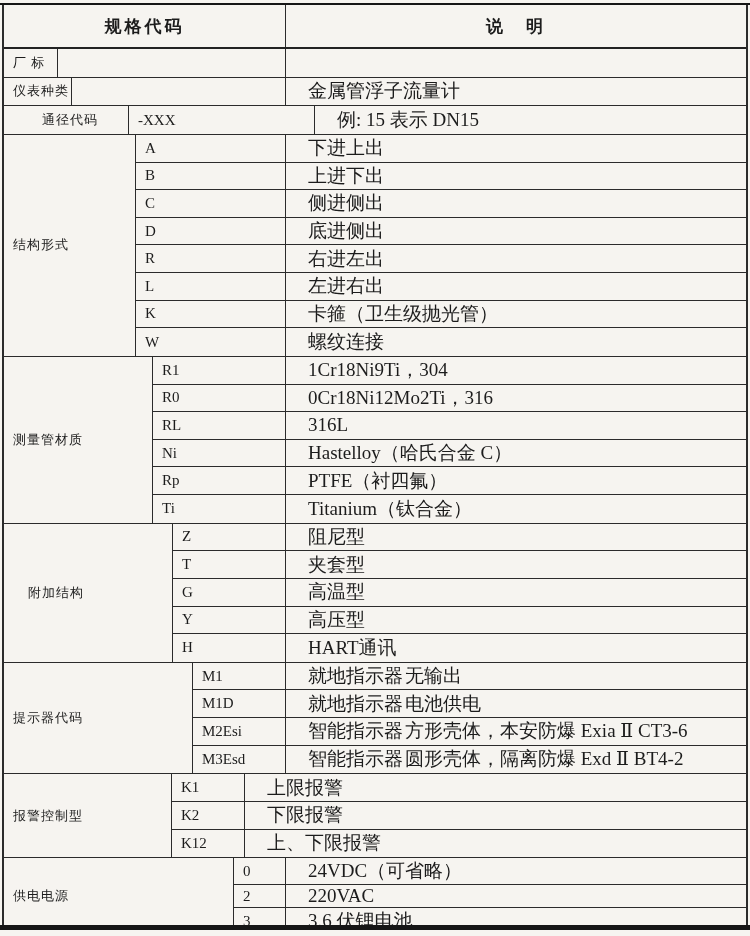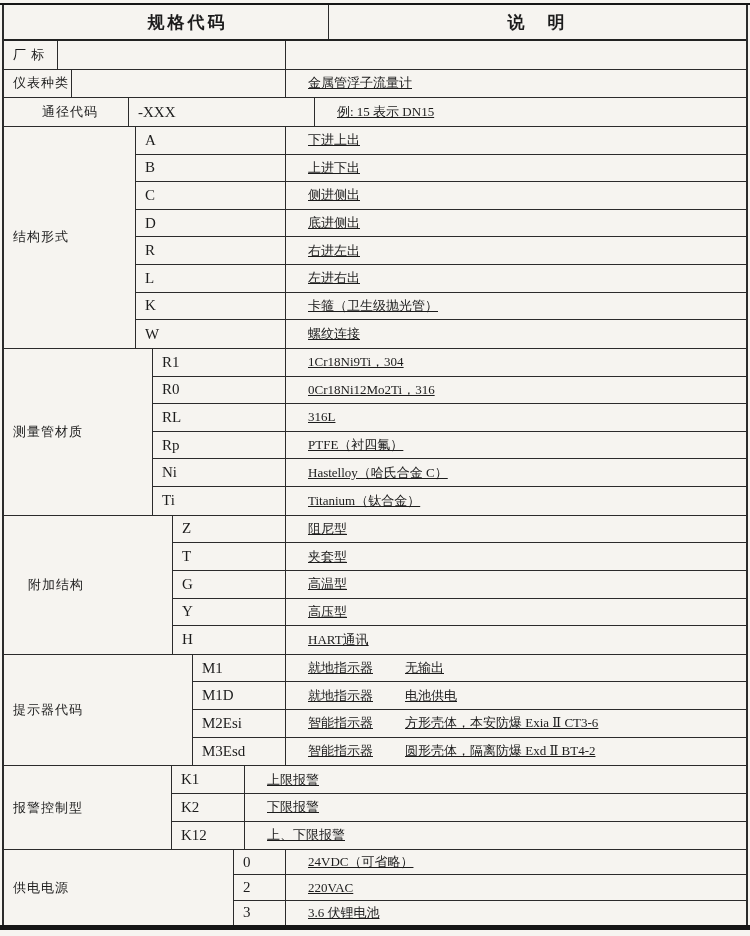--- a/index.html
+++ b/index.html
@@ -17,21 +17,21 @@
 
   .table {
     position: absolute; left: 2px; top: 5px;
     width: 746px; height: 920px;
     border-left: 2px solid #2b2b2b;
     border-right: 2px solid #2b2b2b;
     display: flex; flex-direction: column;
     overflow: hidden;
   }
 
-  .header-row { display: flex; height: 36px; border-bottom: 2px solid #222; flex: none; padding-left: 43px; }
+  .header-row { display: flex; height: 44px; border-bottom: 2px solid #222; flex: none; }
   .h-spec {
     width: 282px; border-right: 1px solid #2b2b2b;
     display: flex; align-items: center; justify-content: center;
     font-size: 17px; font-weight: bold; letter-spacing: 3px;
   }
   .h-desc {
     flex: 1; display: flex; align-items: center; justify-content: center;
     font-size: 17px; font-weight: bold; letter-spacing: 3px;
   }
 
@@ -46,23 +46,22 @@
   .row { display: flex; height: 27.63px; flex: none; border-bottom: 1px solid #2b2b2b; }
   .row:last-child { border-bottom: none; }
   .section:last-child .row { flex: 1; height: auto; }
   .code {
     border-right: 1px solid #2b2b2b;
     display: flex; align-items: center;
     padding-left: 9px; font-size: 15px;
   }
   .desc {
     flex: 1; display: flex; align-items: center;
-    padding-left: 22px; font-size: 13px;
+    padding-left: 22px; font-size: 19px;
     white-space: nowrap;
-    text-decoration: underline;
   }
   .d1 { display: inline-block; min-width: 97px; }
 
   .s0 .label-cell { width: 54px; }  .s0 .code { width: 228px; }
   .s1 .label-cell { width: 68px; font-family: Liberation Serif, serif; }  .s1 .code { width: 214px; }
   .s2 .label-cell { width: 96px; margin-left: 29px; }  .s2 .code { width: 186px; }
   .s3 .label-cell { width: 132px; } .s3 .code { width: 150px; }
   .s4 .label-cell { width: 149px; } .s4 .code { width: 133px; }
   .s5 .label-cell { width: 169px; padding-left: 24px; } .s5 .code { width: 113px; }
   .s6 .label-cell { width: 189px; } .s6 .code { width: 93px; }
@@ -159,28 +158,28 @@
       </div>
       <div class="row">
         <div class="code">R0</div>
         <div class="desc">0Cr18Ni12Mo2Ti，316</div>
       </div>
       <div class="row">
         <div class="code">RL</div>
         <div class="desc">316L</div>
       </div>
       <div class="row">
+        <div class="code">Ni</div>
+        <div class="desc">Hastelloy（哈氏合金 C）</div>
+      </div>
+      <div class="row">
         <div class="code">Rp</div>
         <div class="desc">PTFE（衬四氟）</div>
       </div>
       <div class="row">
-        <div class="code">Ni</div>
-        <div class="desc">Hastelloy（哈氏合金 C）</div>
-      </div>
-      <div class="row">
         <div class="code">Ti</div>
         <div class="desc">Titanium（钛合金）</div>
       </div>
     </div>
   </div>
 
   <div class="section s5">
     <div class="label-cell">附加结构</div>
     <div class="rows">
       <div class="row">

